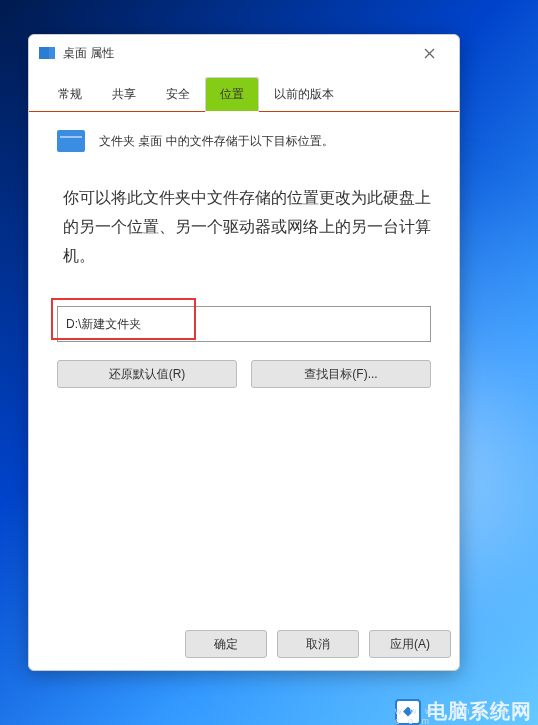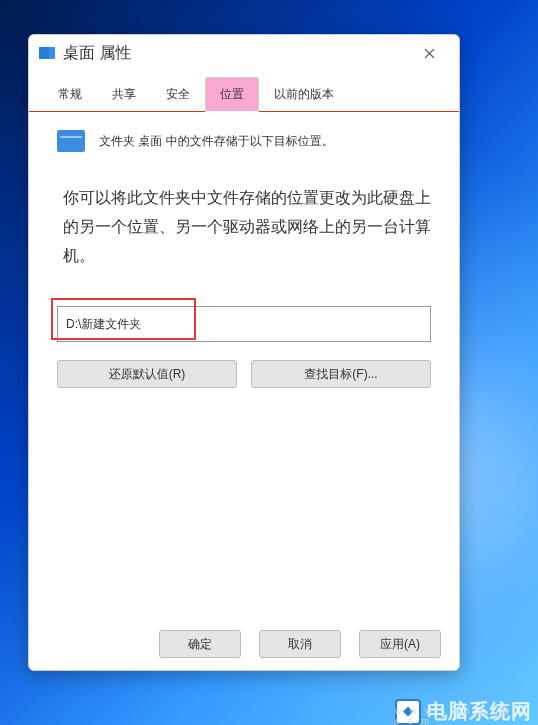--- a/index.html
+++ b/index.html
@@ -44,21 +44,21 @@
       padding: 0 10px;
       border-bottom: 0;
     }
     .titlebar-icon {
       width: 16px;
       height: 12px;
       background: linear-gradient(to right, #2b7cd3 60%, #3a8de0 60%);
       margin-right: 8px;
     }
     .titlebar-text {
-      font-size: 16px;
+      font-size: 12px;
       color: #333;
       flex: 1;
     }
     .close-btn {
       width: 40px;
       height: 28px;
       display: flex;
       align-items: center;
       justify-content: center;
       cursor: pointer;
@@ -78,21 +78,21 @@
       cursor: pointer;
       border: 1px solid transparent;
       border-bottom: none;
       position: relative;
     }
     .tab.active {
       border: 1px solid #d0d0d0;
       border-bottom: 1px solid #ffffff;
       border-radius: 3px 3px 0 0;
       margin-bottom: -1px;
-      background: #f9a8d4;
+      background: #84cc16;
     }
     .content {
       flex: 1;
       padding: 18px 28px;
     }
     .folder-row {
       display: flex;
       align-items: center;
       margin-bottom: 32px;
     }
@@ -158,22 +158,22 @@
       font-size: 12px;
       color: #333;
       cursor: pointer;
       display: flex;
       align-items: center;
       justify-content: center;
     }
     .footer {
       display: flex;
       justify-content: flex-end;
-      gap: 18px;
-      padding: 12px 18px;
+      gap: 10px;
+      padding: 12px 8px;
       border-top: 0;
     }
     .footer .btn {
       flex: 0 0 82px;
     }
     .watermark {
       position: absolute;
       right: 6px;
       bottom: 0;
       display: flex;

